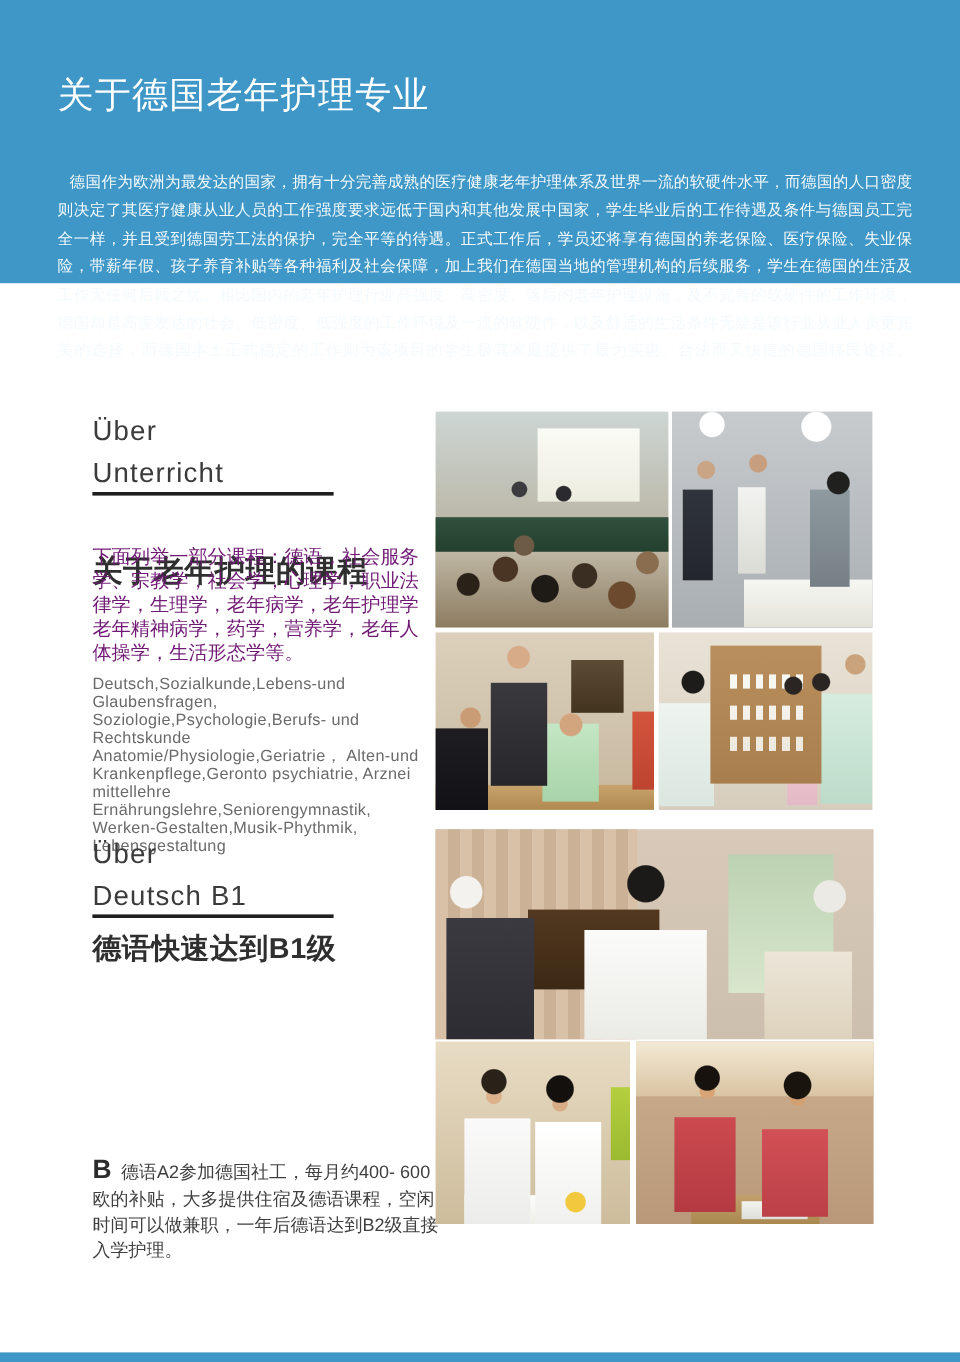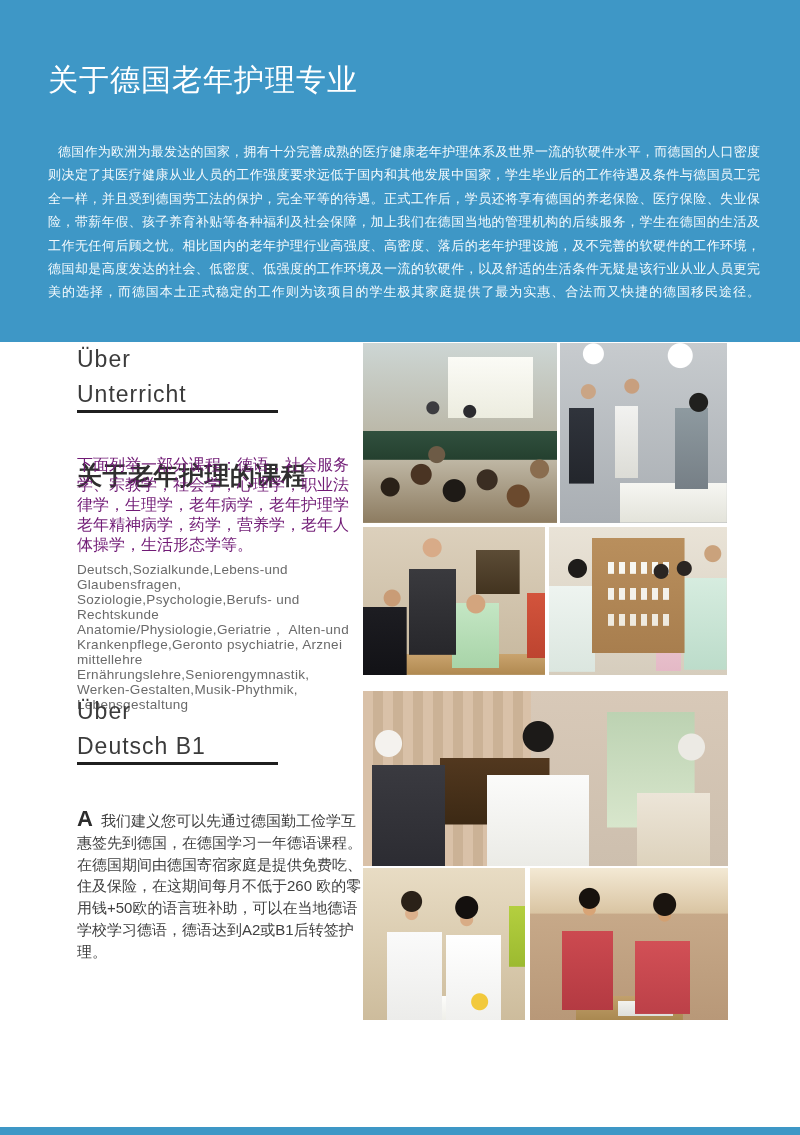--- a/index.html
+++ b/index.html
@@ -3,21 +3,21 @@
 <meta charset="utf-8">
 <style>
   html,body{margin:0;padding:0;background:#ffffff;}
   #app{
     position:relative;width:800px;height:1135px;margin:0 auto;
     background:#ffffff;overflow:hidden;
     font-family:"Liberation Sans",sans-serif;
   }
   
   .header-band{
-    position:absolute;left:0;top:0;width:800px;height:342px;
+    position:absolute;left:0;top:0;width:800px;height:236px;
     background:#3e97c6;
   }
   .header-title{
     position:absolute;left:48px;top:58px;
     font-size:30px;line-height:44px;color:#ffffff;
     letter-spacing:1px;font-weight:400;
   }
   .header-paragraph{
     position:absolute;left:48px;top:140px;width:712px;
     font-size:13px;line-height:23.4px;color:#f4fafd;
@@ -211,31 +211,29 @@
   <div class="course-list-de">Deutsch,Sozialkunde,Lebens-und Glaubensfragen,
 Soziologie,Psychologie,Berufs- und Rechtskunde
 Anatomie/Physiologie,Geriatrie， Alten-und
 Krankenpflege,Geronto psychiatrie, Arznei
 mittellehre Ernährungslehre,Seniorengymnastik,
 Werken-Gestalten,Musik-Phythmik, Lebensgestaltung</div>
 
   <div class="de-heading" id="deutschb1-heading">Über
 Deutsch B1</div>
   <div class="rule" id="rule-deutschb1"></div>
-
-  <div class="ab-para" id="para-a">
-    <span class="ab-marker">A</span><span class="ab-text">我们建义您可以先通过德国勤工俭学互
-惠签先到德国，在德国学习一年德语课程。
-在德国期间由德国寄宿家庭是提供免费吃、
-住及保险，在这期间每月不低于260 欧的零
-用钱+50欧的语言班补助，可以在当地德语
-学校学习德语，德语达到A2或B1后转签护
-理。</span>
+  <div class="cn-subtitle" id="b1-subtitle">德语快速达到B1级</div>
+
+
+  <div class="ab-para" id="para-b">
+    <span class="ab-marker">B</span><span class="ab-text">德语A2参加德国社工，每月约400- 600
+欧的补贴，大多提供住宿及德语课程，空闲
+时间可以做兼职，一年后德语达到B2级直接
+入学护理。</span>
   </div>
-
 
   <div class="photo" id="photo-1"></div>
   <div class="photo" id="photo-2"></div>
   <div class="photo" id="photo-3"></div>
   <div class="photo" id="photo-4"></div>
   <div class="photo" id="photo-5"></div>
   <div class="photo" id="photo-6"></div>
   <div class="photo" id="photo-7"></div>
 
   <div class="footer-band"></div>

